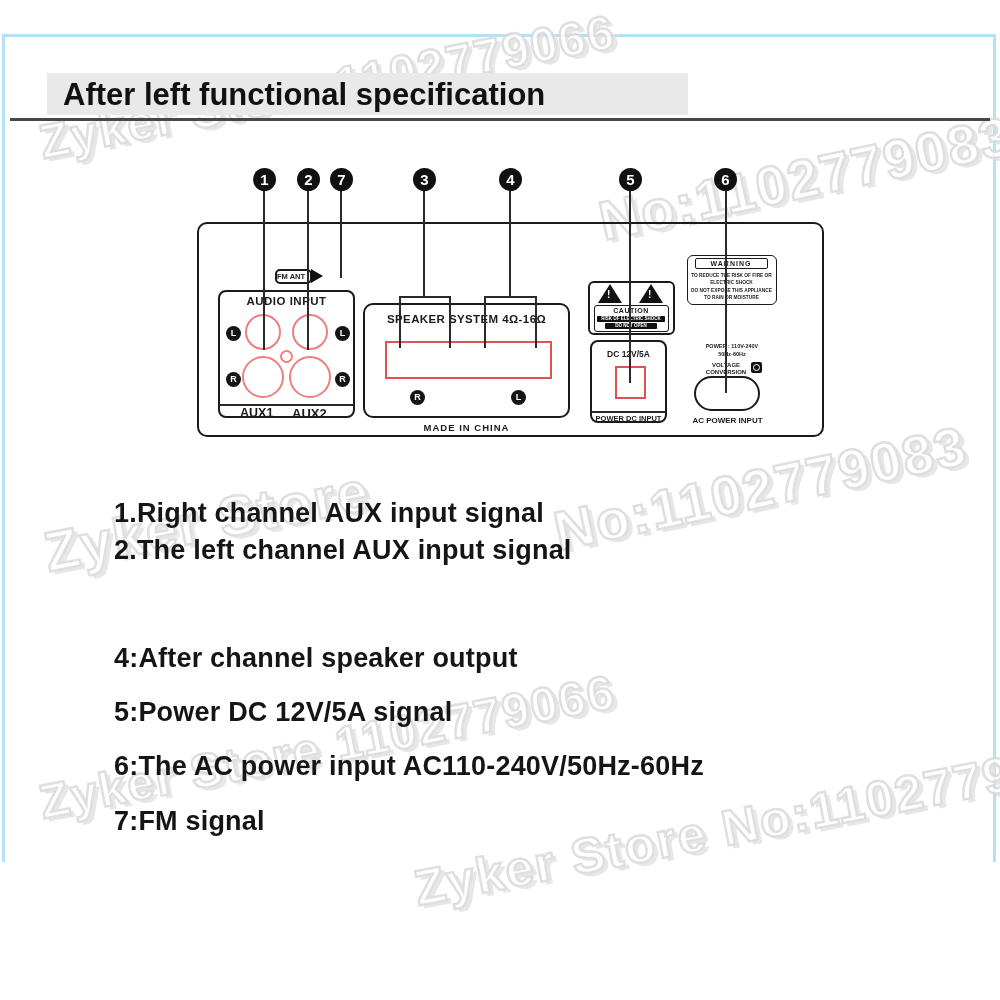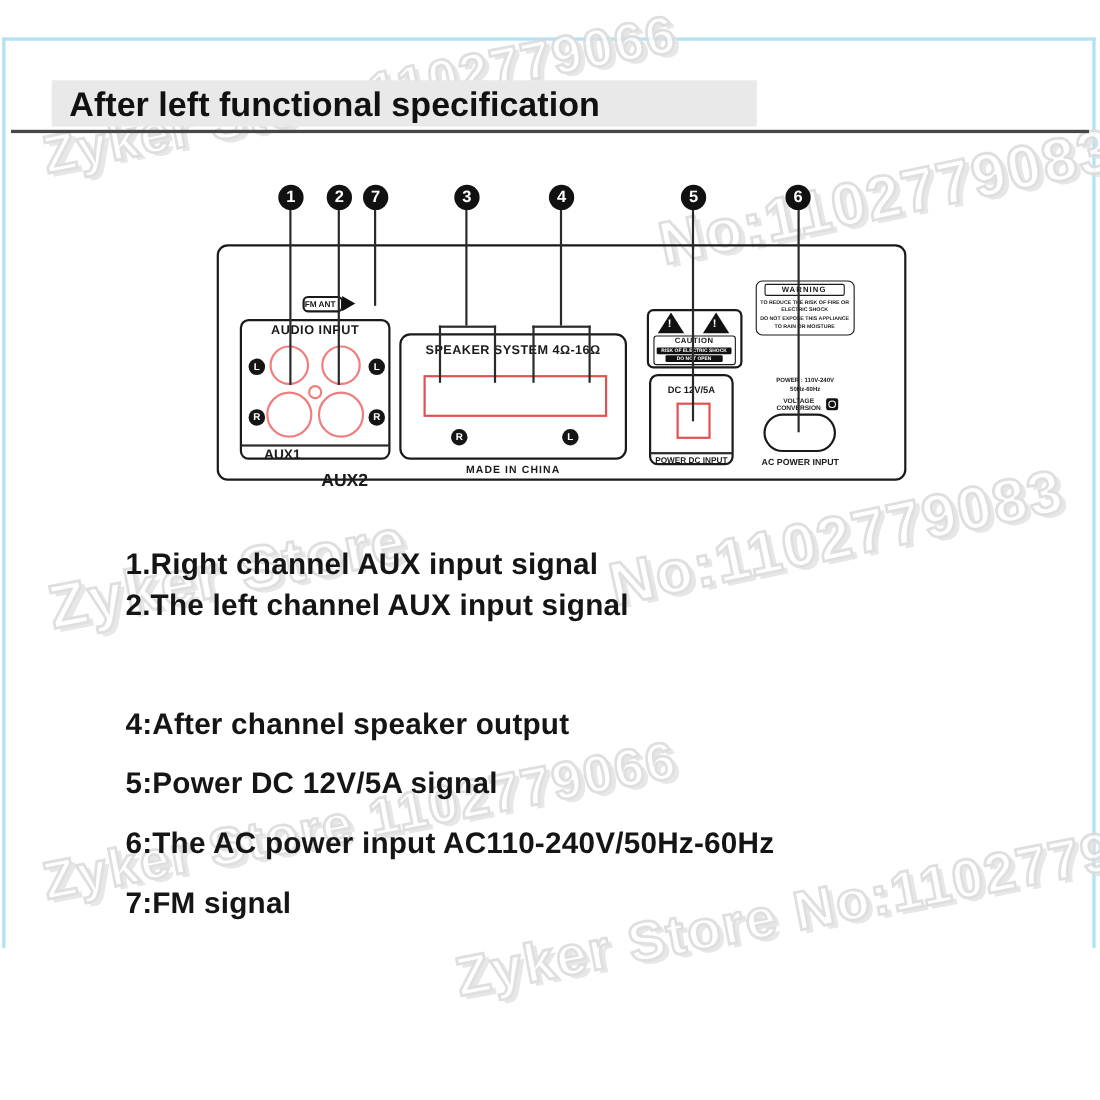--- a/index.html
+++ b/index.html
@@ -102,21 +102,21 @@
   <div class="redcircle" style="left:292px;top:314px;width:36px;height:36px;"></div>
   <div class="redcircle" style="left:242px;top:356px;width:42px;height:42px;"></div>
   <div class="redcircle" style="left:289px;top:356px;width:42px;height:42px;"></div>
   <div class="redcircle" style="left:280px;top:350px;width:13px;height:13px;"></div>
   <div class="dot" style="left:226px;top:326px;">L</div>
   <div class="dot" style="left:335px;top:326px;">L</div>
   <div class="dot" style="left:226px;top:372px;">R</div>
   <div class="dot" style="left:335px;top:372px;">R</div>
   <div class="lead" style="left:219px;top:404px;width:135px;height:2px;"></div>
   <span class="blabel" style="left:240px;top:406px;font-size:12.5px;">AUX1</span>
-  <span class="blabel" style="left:292px;top:429px;font-size:16px;">AUX2</span>
+  <span class="blabel" style="left:292px;top:406px;font-size:13px;">AUX2</span>
 
   <div class="box" style="left:363px;top:303px;width:207px;height:115px;border-radius:10px;"></div>
   <span class="blabel" style="left:363px;top:313px;width:207px;text-align:center;font-size:11.5px;letter-spacing:.4px;">SPEAKER SYSTEM 4Ω-16Ω</span>
   <div class="redbox" style="left:385px;top:341px;width:167px;height:38px;"></div>
   <div class="dot" style="left:410px;top:390px;">R</div>
   <div class="dot" style="left:511px;top:390px;">L</div>
   <span class="blabel" style="left:363px;top:422px;width:207px;text-align:center;font-size:9.5px;letter-spacing:1px;">MADE IN CHINA</span>
 
   <div class="box" style="left:588px;top:281px;width:87px;height:54px;border-radius:6px;"></div>
   <div class="tri" style="left:598px;top:284px;">

